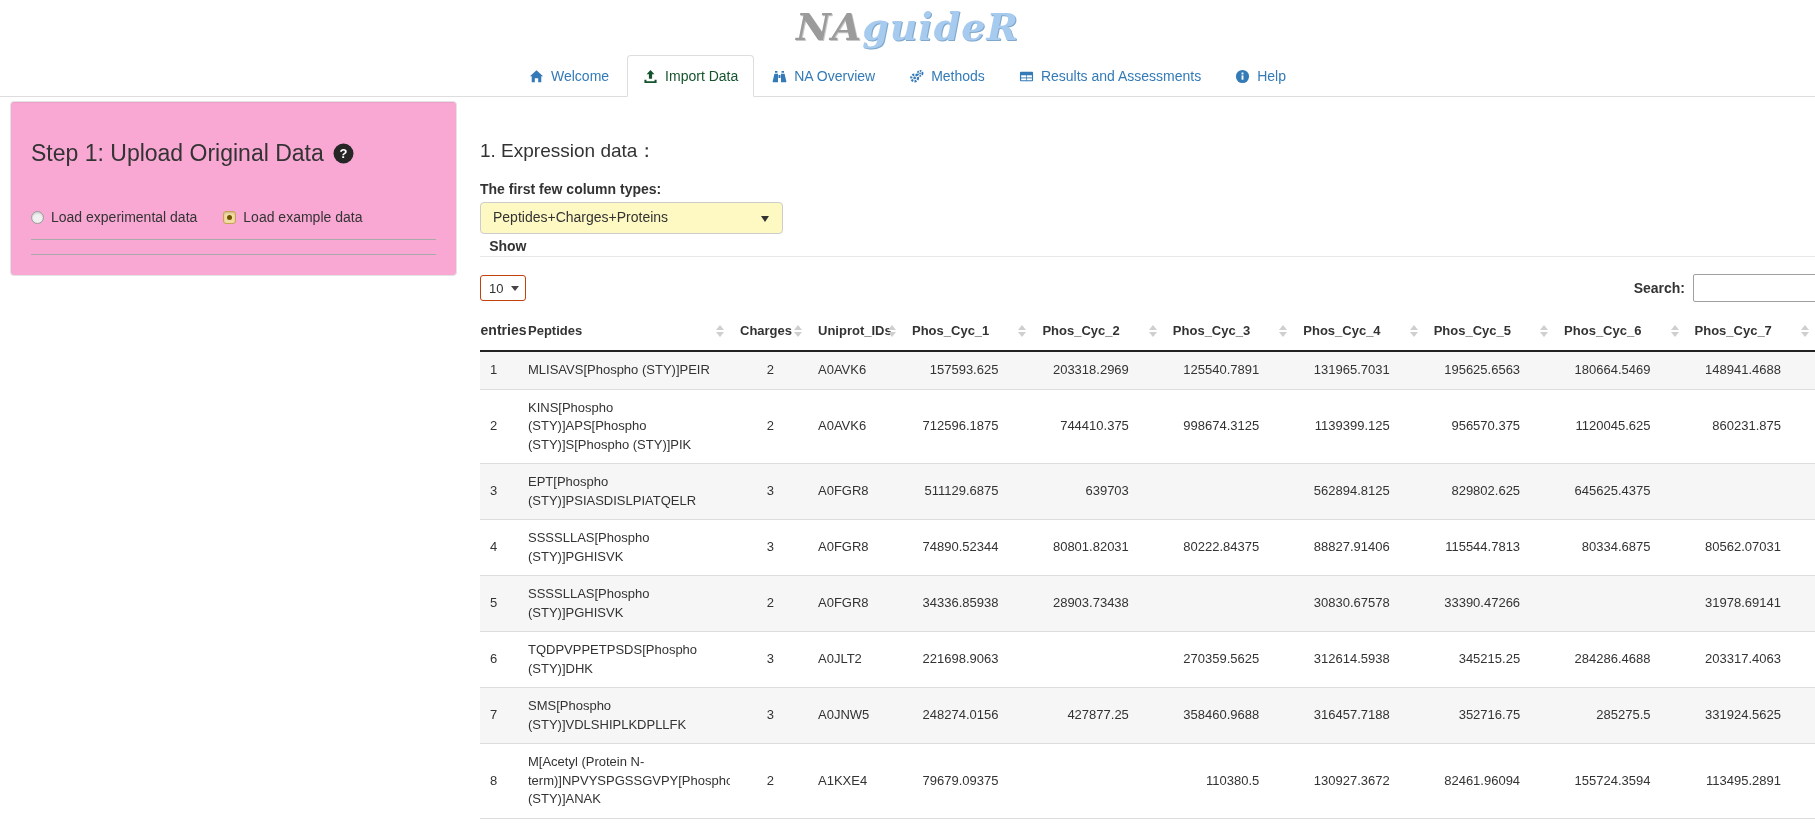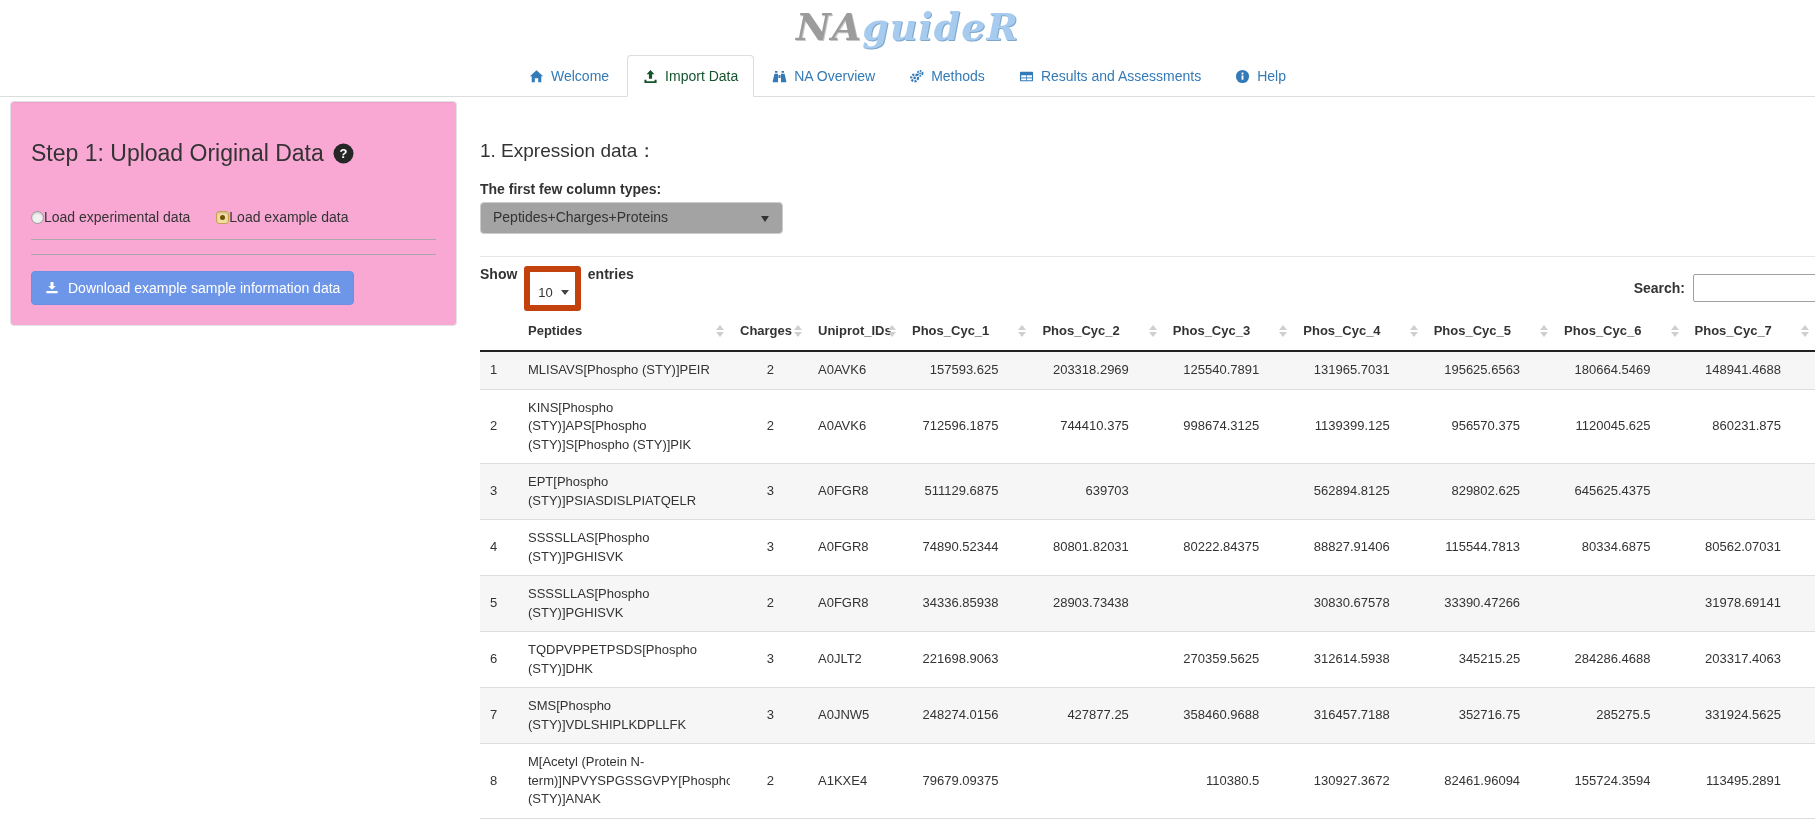--- a/index.html
+++ b/index.html
@@ -22,49 +22,49 @@
   nav.tabs a.active{background:#fff; color:#14532d; border-color:#ddd #ddd transparent #ddd; cursor:default;}
   nav.tabs svg{display:block; flex:0 0 auto;}
 
   
   .sidebar{position:absolute; left:10px; top:101px; width:447px; box-sizing:border-box;
            background:#f9a8d4; border:1px solid #e3e3e3; border-radius:4px;
            padding:20px; box-shadow:inset 0 1px 1px rgba(0,0,0,.05);}
   .sidebar h3{margin:18px 0 0 0; font-size:23px; font-weight:500; color:#333;
               display:flex; align-items:center; gap:9px;}
   .radio-row{margin-top:42px; display:flex; align-items:center;}
-  .radio-row label{display:flex; align-items:center; cursor:pointer; font-size:14px;}
+  .radio-row label{display:flex; align-items:center; gap:7px; cursor:pointer; font-size:14px;}
   .radio-row label + label{margin-left:26px;}
   .rdo{width:13px;height:13px;border-radius:50%;border:1px solid #9a9a9a;background:#f1f1f1;
        box-shadow:inset 0 1px 2px rgba(0,0,0,.18); display:inline-block; box-sizing:border-box;}
   .rdo.selected{border-radius:3px; background:#f3dca4; border:1px solid #c9a152; position:relative;}
   .rdo.selected::after{content:''; position:absolute; left:3px; top:3px; width:5px; height:5px;
        border-radius:50%; background:#6d5200;}
   hr.side-hr{border:0; border-top:1px solid #a9a9a9; margin:14px 0 0 0;}
   .dl-btn{display:flex; align-items:center; gap:9px; margin-top:16px;
           background:#6e96e8; color:#fff; border:1px solid #6a90e0; border-radius:4px;
           padding:7px 13px; font-size:14px; font-family:inherit; cursor:pointer; line-height:18px;}
   .dl-btn + hr.side-hr{margin-top:18px;}
 
   
   main{position:absolute; left:480px; top:96px; width:1335px;}
   main h4{margin:42px 0 0 0; font-size:19px; font-weight:500; color:#333;}
   .ctl-label{margin-top:17px; font-weight:bold; font-size:14px;}
-  .select-box{margin-top:5px; width:303px; height:32px; box-sizing:border-box; background:#a3a3a3;
+  .select-box{margin-top:5px; width:303px; height:32px; box-sizing:border-box; background:#fef9c3;
               border:1px solid #ccc; border-radius:4px; padding:6px 30px 6px 12px;
               font-size:14px; color:#333; position:relative; cursor:pointer;}
   .select-box .caret{position:absolute; right:13px; top:13px; width:0; height:0;
               border-left:4.5px solid transparent; border-right:4.5px solid transparent;
               border-top:6px solid #333;}
   hr.content-hr{border:0; border-top:1px solid #e7e7e7; margin:22px 0 0 0;}
 
   .dt-controls{margin-top:16px; height:30px; display:flex; justify-content:space-between; align-items:center;}
-  .dt-length{display:flex; align-items:flex-start; gap:7px; font-weight:bold; font-size:14px;}
-  .dt-select{display:inline-flex; align-items:center; gap:8px; border:6px solid #c2410c; border-radius:3px;
-             background:#fff; padding:11px 6px 2px 8px; font-size:13px; font-weight:normal; height:20px; cursor:pointer;}
+  .dt-length{display:flex; align-items:flex-end; gap:21px; font-weight:bold; font-size:14px;flex-direction:column;}
+  .dt-select{display:inline-flex; align-items:center; gap:8px; border:1px solid #c2410c; border-radius:3px;
+             background:#fff; padding:2px 6px 2px 8px; font-size:13px; font-weight:normal; height:20px; cursor:pointer;}
   .dt-select .sel-caret{width:0;height:0;border-left:4px solid transparent;border-right:4px solid transparent;
              border-top:5px solid #444;}
   .dt-search{display:flex; align-items:center; gap:8px; margin-right:-40px; font-weight:bold; font-size:14px;}
   .dt-search input{width:162px; height:28px; box-sizing:border-box; border:1px solid #a0a0a0;
              border-radius:2px; padding:3px 6px; font-size:13px; font-family:inherit;}
 
   
   table.dt{margin-top:8px; border-collapse:collapse; table-layout:fixed; width:1335px; font-size:13px;}
   table.dt th{font-weight:bold; text-align:left; padding:10px 10px; line-height:19px;
               border-bottom:2px solid #222; position:relative; overflow:hidden;}
@@ -152,26 +152,20 @@
       <span class="rdo"></span>
       <span>Load experimental data</span>
     </label>
     <label>
       <span class="rdo selected"></span>
       <span>Load example data</span>
     </label>
   </div>
   <hr class="side-hr">
   <hr class="side-hr">
-  <button class="dl-btn">
-    <svg width="14" height="14" viewBox="0 0 16 16" fill="#fff">
-        <path d="M6.3 1h3.4v4.6h2.6L8 10 3.7 5.6h2.6zM1.6 11.4h12.8V14H1.6z"></path>
-      </svg>
-    <span>Download example sample information data</span>
-  </button>
 </aside>
 
 <main>
   <h4>1. Expression data：</h4>
   <div class="ctl-label">The first few column types:</div>
   <div class="select-box">
     <span>Peptides+Charges+Proteins</span>
     <span class="caret"></span>
   </div>
   <hr class="content-hr">

